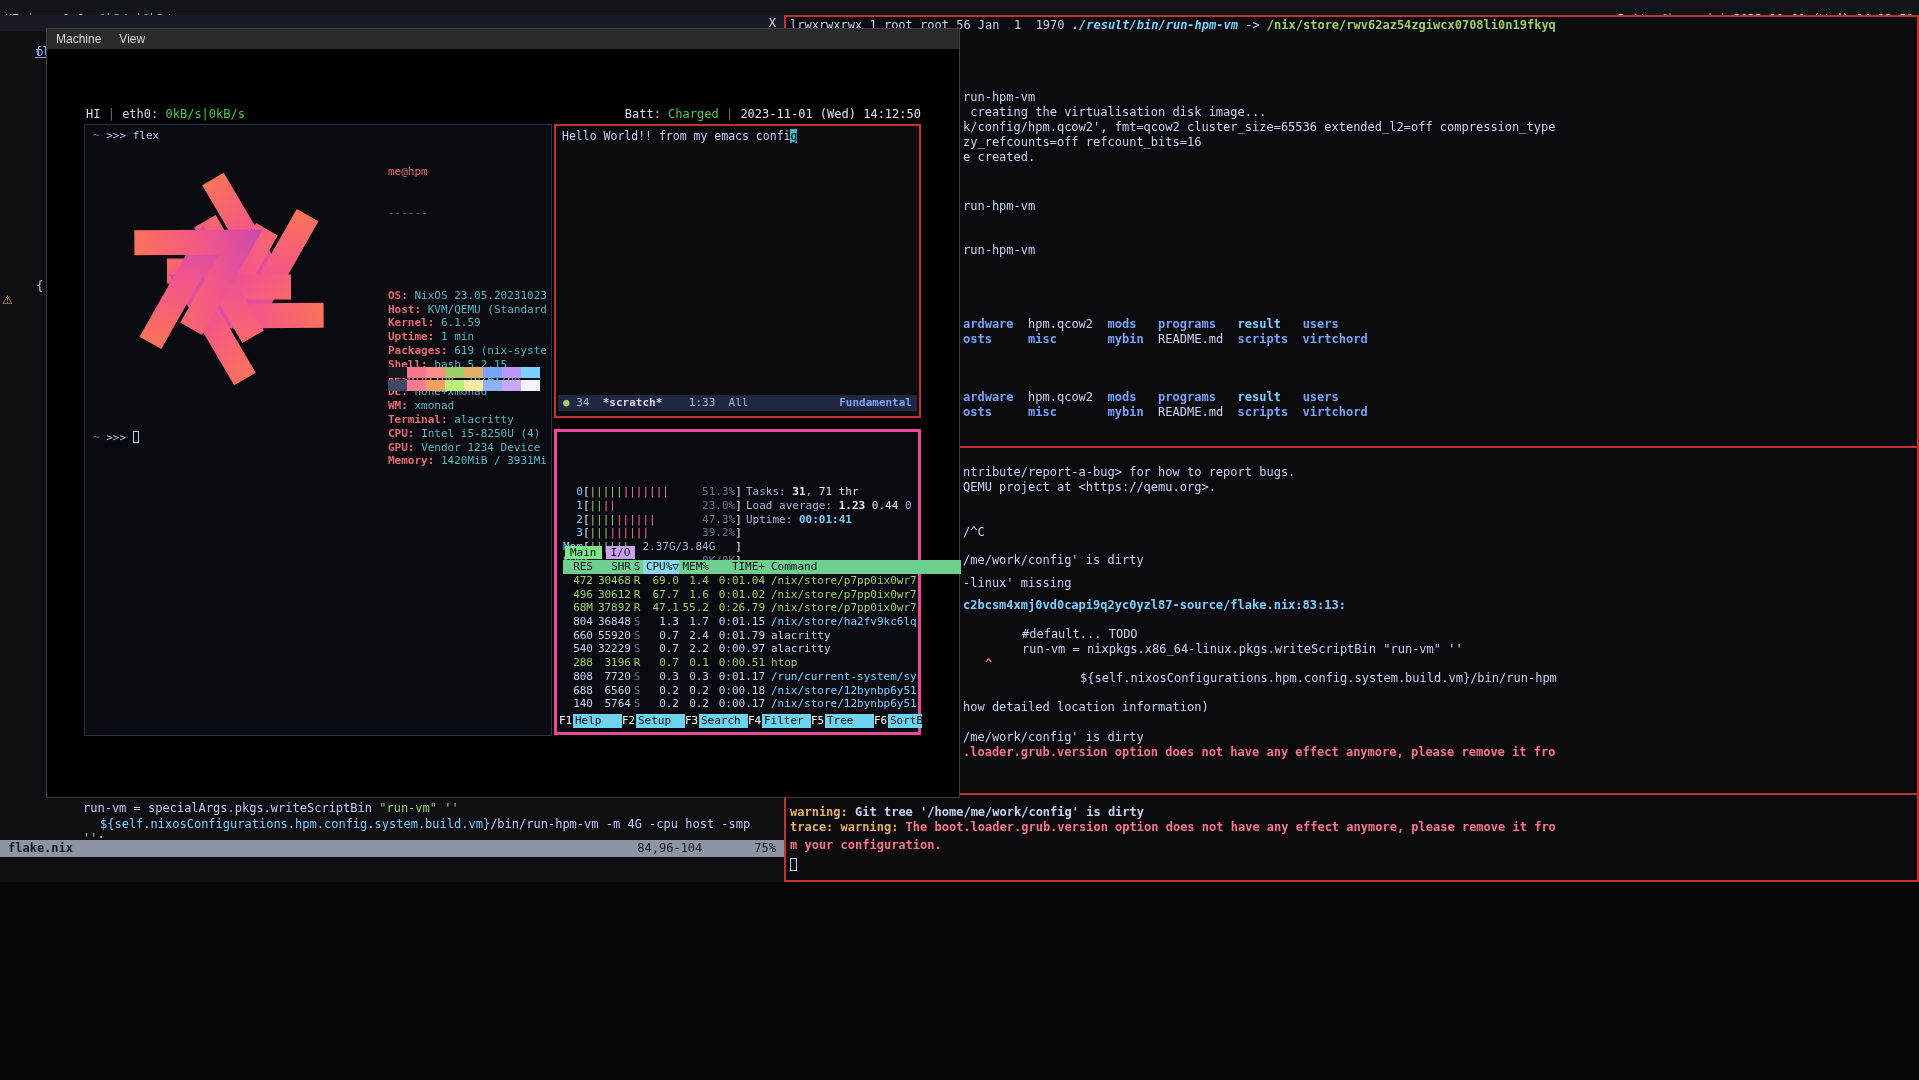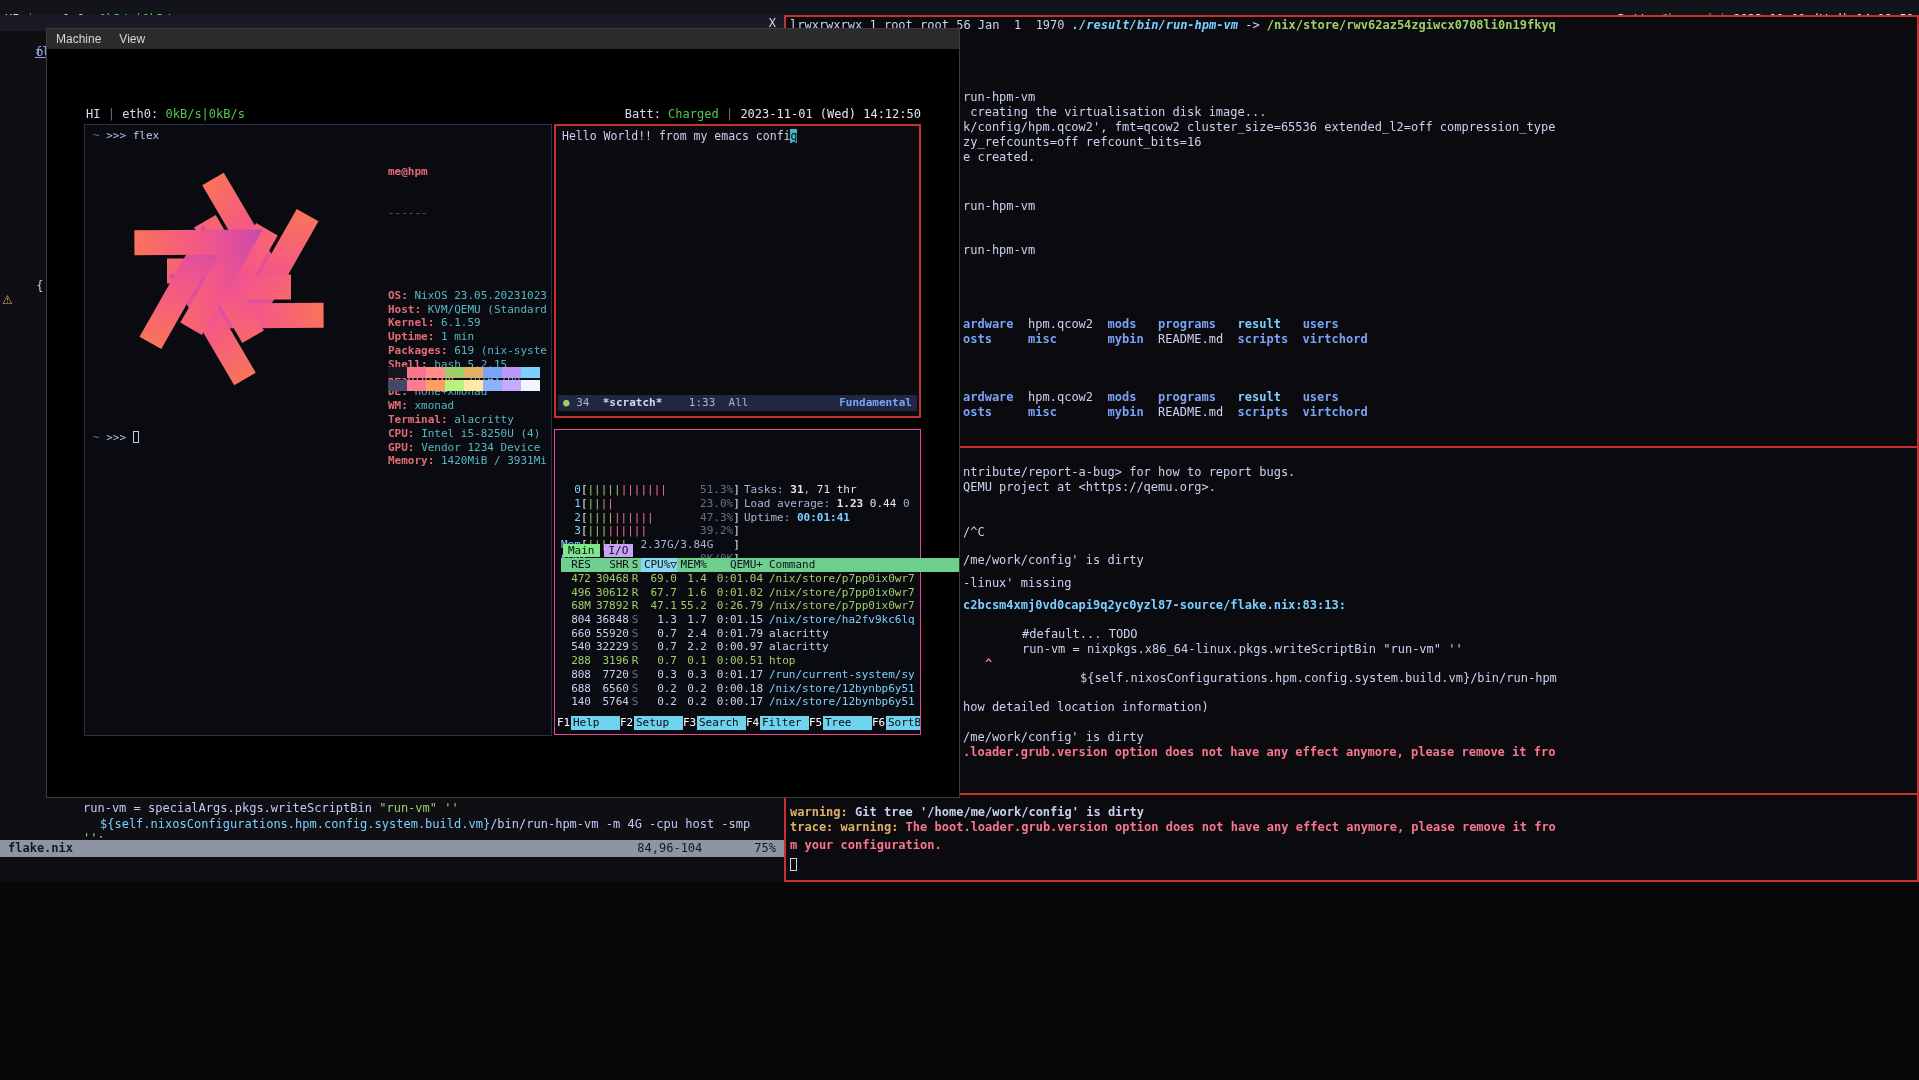--- a/index.html
+++ b/index.html
@@ -36,40 +36,40 @@
 .menu-item{display:inline-block;padding:0 9px}
 #guest{position:absolute;left:0;top:20px;right:0;bottom:0;background:#000}
 #guest-bar{position:absolute;left:2px;right:2px;top:58px;height:15px;display:flex;justify-content:space-between;
   padding-left:37px;padding-right:36px;font-size:12px;line-height:14px;white-space:pre}
 
 
 #vterm{position:absolute;left:37px;top:75px;width:468px;height:612px;background:#0a0b11;border:1px solid #2d3148;font-size:11px}
 #vprompt1{position:absolute;left:8px;top:4px;white-space:pre}
 #nixlogo{position:absolute;left:12px;top:22px}
 #fetch{position:absolute;left:303px;top:12px;line-height:13.8px;white-space:pre}
-#fetch .ftitle{color:#e06c75;font-weight:bold}
+#fetch .ftitle{color:#e06c75;font-weight:normal}
 #fetch .fsep{color:#565f89}
 .flabel{color:#e06c75;font-weight:bold}
 .fvalue{color:#56b6c2}
 #palette{position:absolute;left:303px;top:242px;line-height:0;font-size:0}
 .prow{height:11px;margin-bottom:2px}
 .pcell{display:inline-block;width:19px;height:11px}
 #vprompt2{position:absolute;left:8px;top:306px;white-space:pre}
 .cursor-hollow{display:inline-block;width:6px;height:12px;border:1px solid #c0caf5;vertical-align:-2px}
 
 
 #emacs{position:absolute;left:507px;top:75px;width:367px;height:294px;background:#0b0b10;border:2px solid #c43131}
 .ebuf{position:absolute;left:6px;top:3px;font-size:11.5px;white-space:pre;color:#c8d0f0}
 .ecur{background:#43b5c9;color:#0b0b10}
 #emodeline{position:absolute;left:2px;right:2px;bottom:5px;height:16px;background:#222741;
   font-size:11px;line-height:16px;display:flex;padding:0 5px;white-space:pre}
 .eml-right{color:#7aa2f7;font-weight:bold}
 
 
-#htop{position:absolute;left:507px;top:380px;width:367px;height:306px;background:#0a0b11;border:1px solid #ec4899;font-size:11px}
+#htop{position:absolute;left:507px;top:380px;width:367px;height:306px;background:#0a0b11;border:3px solid #ec4899;font-size:11px}
 #meters{position:absolute;left:6px;top:12px;line-height:13.7px;white-space:pre}
 .hrow{display:flex;white-space:pre}
 .hrow .mtr{display:inline-block;width:183px}
 #htabs{position:absolute;left:8px;top:114px}
 .htab{display:inline-block;padding:0 5px;margin-right:4px;height:13px;line-height:13px}
 #hheader{position:absolute;left:6px;top:128px;width:398px;height:14px;background:#6fcf8f;color:#0d1117;display:flex;line-height:14px;white-space:pre}
 #hheader .c-cpu{background:#8ad8f2}
 #hrows{position:absolute;left:6px;top:142px;width:353px;line-height:13.7px}
 .prow2{display:flex;height:13.7px;white-space:pre}
 .hc{overflow:hidden}
@@ -234,21 +234,21 @@
         <div class="hrow"><span class="mtr"><span style="color: rgb(125, 207, 255);">  0</span><span style="color: rgb(227, 230, 239);">[</span><span style="color: rgb(158, 206, 106);">|||||</span><span style="color: rgb(247, 118, 142);">|||||||</span><span>     </span><span style="color: rgb(107, 112, 137);">51.3%</span><span style="color: rgb(227, 230, 239);">]</span></span><span class="minfo"><span style="color: rgb(169, 177, 214);">Tasks: </span><span style="color: rgb(227, 230, 239); font-weight: bold;">31</span><span style="color: rgb(169, 177, 214);">, </span><span style="color: rgb(227, 230, 239);">71 thr</span></span></div><div class="hrow"><span class="mtr"><span style="color: rgb(125, 207, 255);">  1</span><span style="color: rgb(227, 230, 239);">[</span><span style="color: rgb(158, 206, 106);">||</span><span style="color: rgb(247, 118, 142);">||</span><span>             </span><span style="color: rgb(107, 112, 137);">23.0%</span><span style="color: rgb(227, 230, 239);">]</span></span><span class="minfo"><span style="color: rgb(169, 177, 214);">Load average: </span><span style="color: rgb(227, 230, 239); font-weight: bold;">1.23 </span><span style="color: rgb(227, 230, 239);">0.44 </span><span style="color: rgb(169, 177, 214);">0</span></span></div><div class="hrow"><span class="mtr"><span style="color: rgb(125, 207, 255);">  2</span><span style="color: rgb(227, 230, 239);">[</span><span style="color: rgb(158, 206, 106);">||||</span><span style="color: rgb(247, 118, 142);">||||||</span><span>       </span><span style="color: rgb(107, 112, 137);">47.3%</span><span style="color: rgb(227, 230, 239);">]</span></span><span class="minfo"><span style="color: rgb(169, 177, 214);">Uptime: </span><span style="color: rgb(125, 207, 255); font-weight: bold;">00:01:41</span></span></div><div class="hrow"><span class="mtr"><span style="color: rgb(125, 207, 255);">  3</span><span style="color: rgb(227, 230, 239);">[</span><span style="color: rgb(158, 206, 106);">|||</span><span style="color: rgb(247, 118, 142);">||||||</span><span>        </span><span style="color: rgb(107, 112, 137);">39.2%</span><span style="color: rgb(227, 230, 239);">]</span></span><span class="minfo"></span></div><div class="hrow"><span class="mtr"><span style="color: rgb(125, 207, 255);">Mem</span><span style="color: rgb(227, 230, 239);">[</span><span style="color: rgb(158, 206, 106);">||||||</span><span>  </span><span style="color: rgb(169, 177, 214);">2.37G/3.84G</span><span>   </span><span style="color: rgb(227, 230, 239);">]</span></span><span class="minfo"></span></div><div class="hrow"><span class="mtr"><span style="color: rgb(125, 207, 255);">Swp</span><span style="color: rgb(227, 230, 239);">[</span><span>                 </span><span style="color: rgb(107, 112, 137);">0K/0K</span><span style="color: rgb(227, 230, 239);">]</span></span><span class="minfo"></span></div></div>
         <div id="htabs">
           
         <span class="htab" style="background: rgb(126, 231, 135); color: rgb(10, 11, 17);">Main</span><span class="htab" style="background: rgb(201, 162, 245); color: rgb(10, 11, 17);">I/O</span></div>
         <div id="hheader">
           <span class="hc c-res">RES</span>
           <span class="hc c-shr">SHR</span>
           <span class="hc c-s">S</span>
           <span class="hc c-cpu">CPU%▽</span>
           <span class="hc c-mem">MEM%</span>
-          <span class="hc c-time">QEMU+</span>
+          <span class="hc c-time">TIME+</span>
           <span class="hc c-cmd">Command</span>
         </div>
         <div id="hrows">
 
         <div class="prow2 row-run">
             <span class="hc c-res">472</span>
             <span class="hc c-shr">30468</span>
             <span class="hc c-s">R</span>
             <span class="hc c-cpu">69.0</span>
             <span class="hc c-mem">1.4</span>

